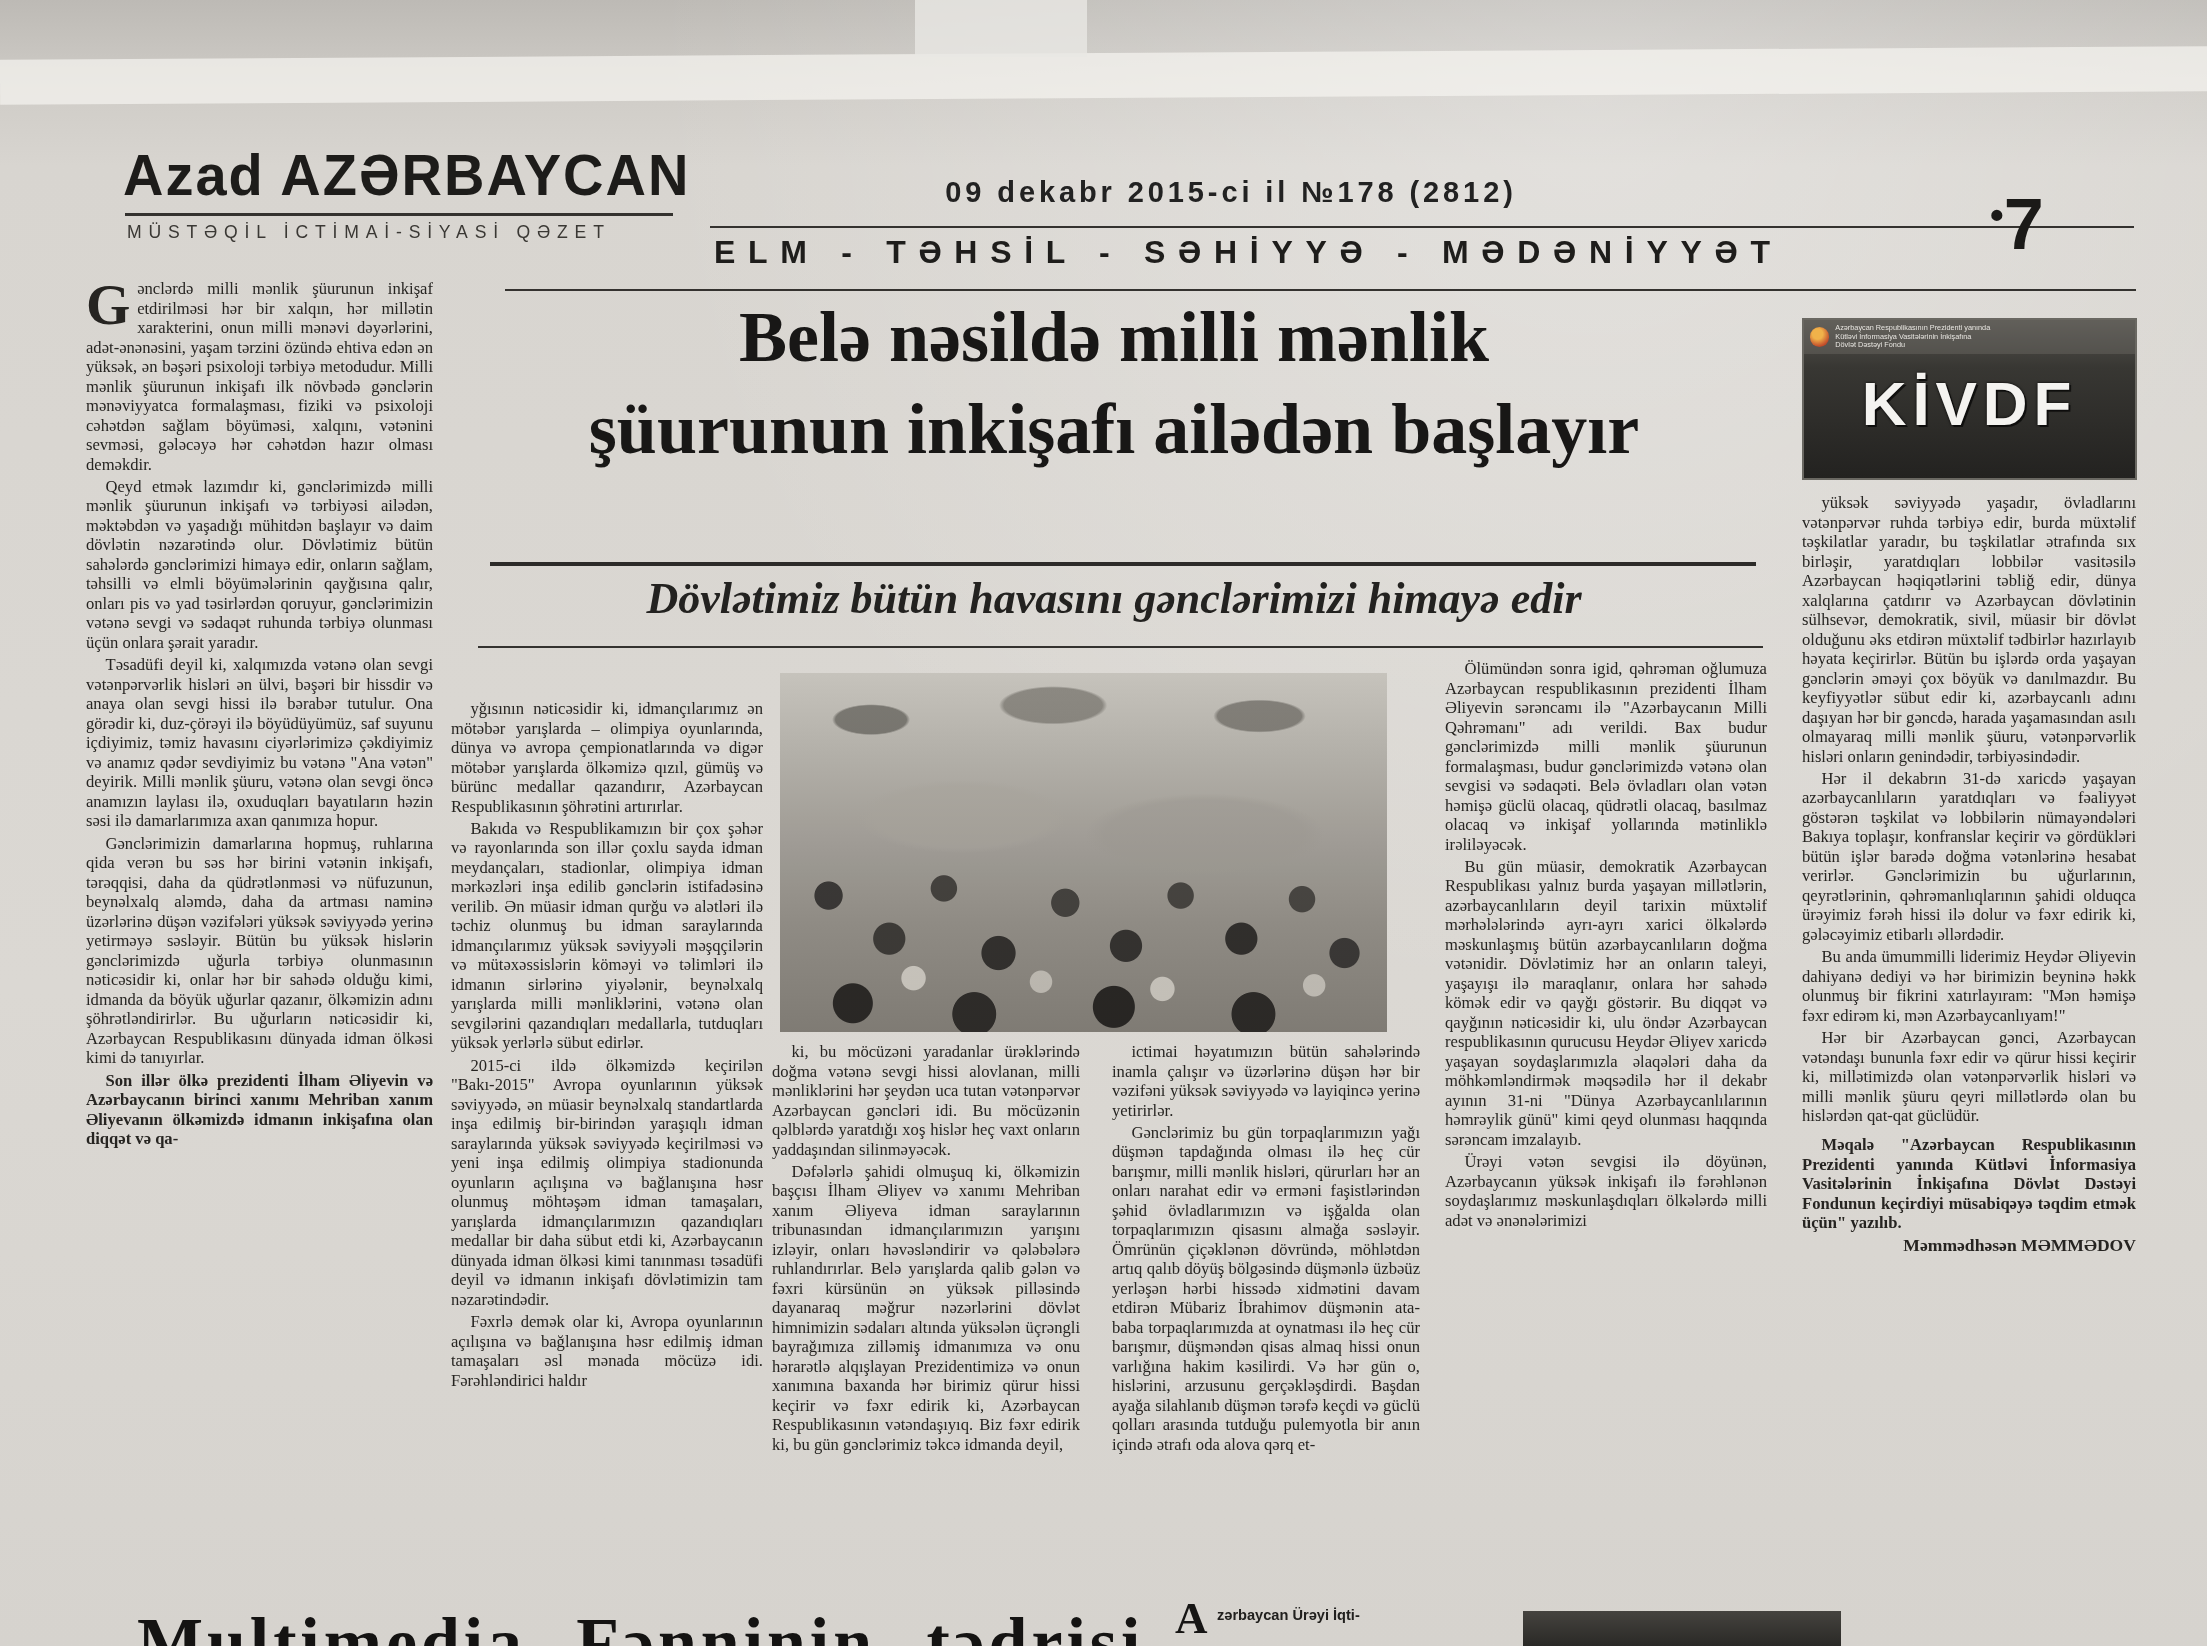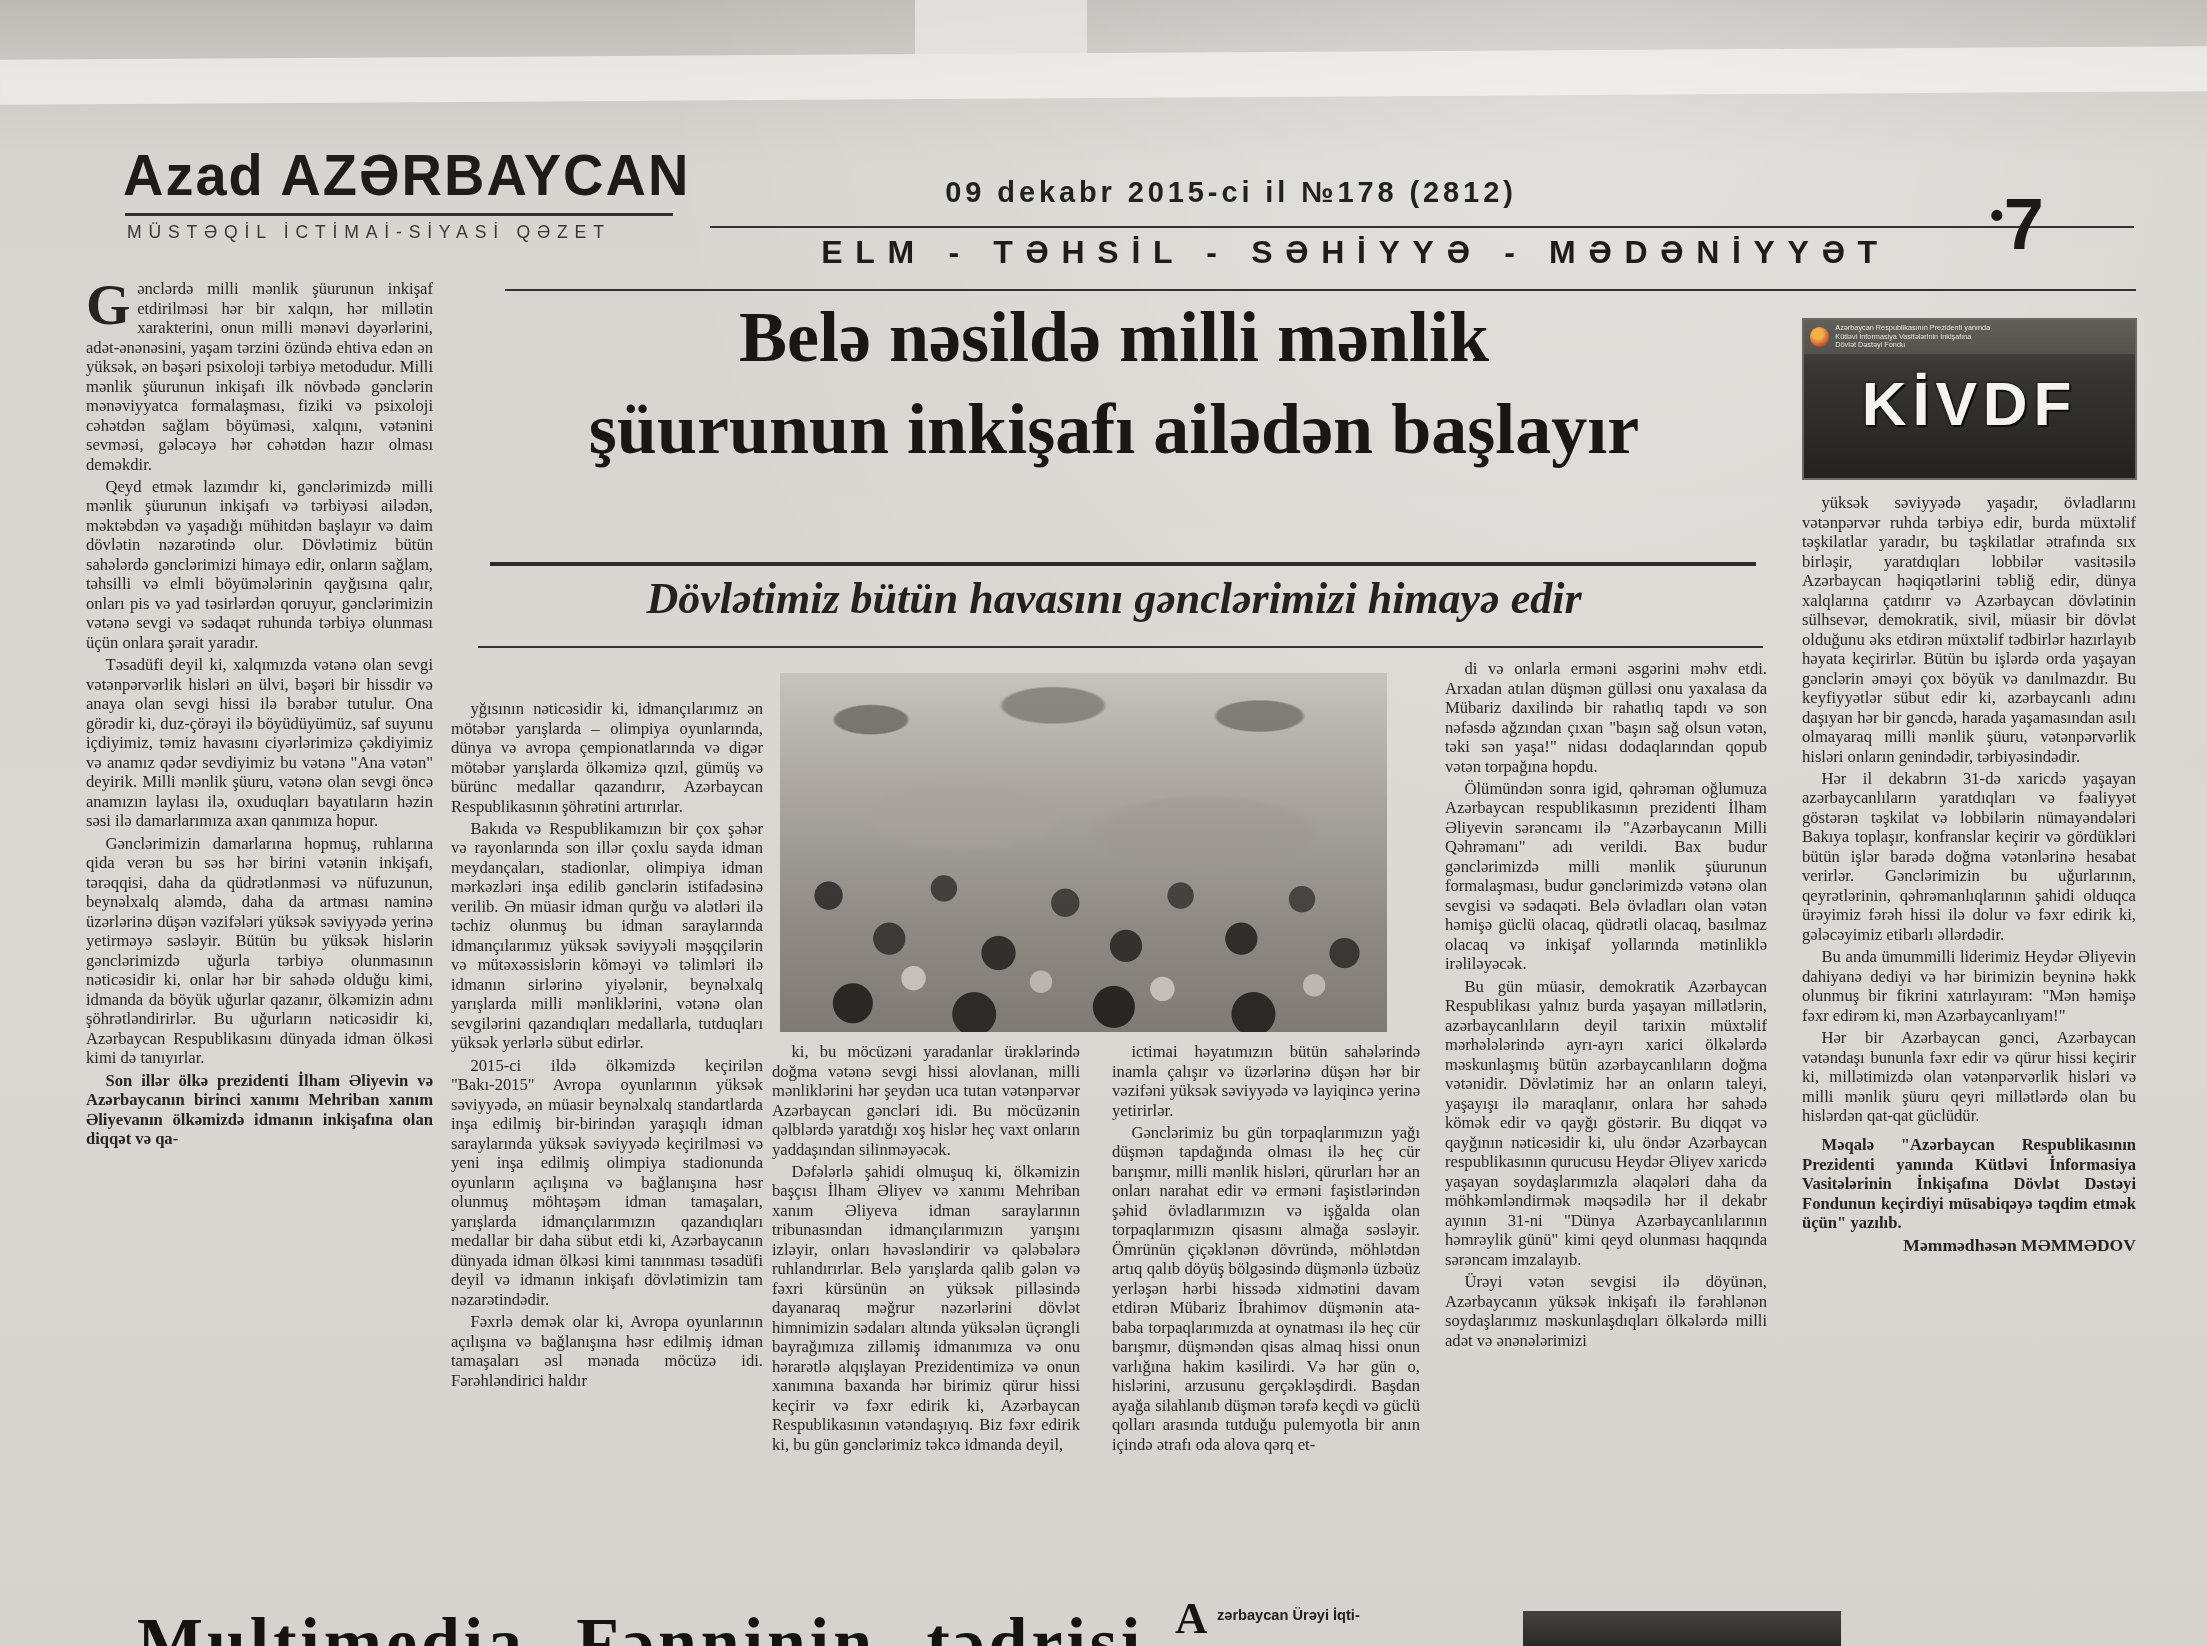--- a/index.html
+++ b/index.html
@@ -16,21 +16,21 @@
   .abs{position:absolute;}
   .scan-band{left:0;top:53px;width:2208px;height:45px;background:rgba(246,245,241,.7);transform:rotate(-.35deg);}
   .scan-tab{left:915px;top:0;width:172px;height:57px;background:rgba(233,231,227,.8);}
   .rule{background:#34322f;}
   
   .mast-title{left:123px;top:142px;width:585px;font-family:"Liberation Sans",sans-serif;font-weight:bold;font-size:56px;letter-spacing:2px;color:#1d1c1a;transform:scaleY(1.04);}
   .mast-rule{left:125px;top:213px;width:548px;height:2.9px;}
   .mast-sub{left:127px;top:222px;width:546px;font-family:"Liberation Sans",sans-serif;font-size:17.6px;letter-spacing:6.8px;color:#3a3834;}
   .date-line{left:878px;top:176px;width:706px;text-align:center;font-family:"Liberation Sans",sans-serif;font-weight:bold;font-size:29px;letter-spacing:3.9px;color:#222;}
   .rule-date{left:710px;top:226px;width:1424px;height:2px;}
-  .section-line{left:714px;top:234px;width:1283px;text-align:center;font-family:"Liberation Sans",sans-serif;font-weight:bold;font-size:32px;letter-spacing:12.7px;color:#1e1d1b;white-space:nowrap;}
+  .section-line{left:714px;top:234px;width:1283px;font-family:"Liberation Sans",sans-serif;font-weight:bold;font-size:32px;letter-spacing:12.7px;color:#1e1d1b;white-space:nowrap;}
   .rule-section{left:505px;top:289px;width:1631px;height:2px;}
   .pageno{left:1990px;top:183px;font-family:"Liberation Sans",sans-serif;font-weight:bold;color:#1b1a18;white-space:nowrap;}
   .pageno .dot{font-size:39px;vertical-align:21.5px;}
   .pageno .num{font-size:72px;}
   
   .headline{left:458px;top:291px;width:1312px;text-align:center;font-weight:bold;font-size:72px;line-height:1.28;color:#181716;}
   .rule-headline{left:490px;top:562px;width:1266px;height:3.9px;background:#2d2b29;}
   .subheadline{left:458px;top:573px;width:1312px;text-align:center;font-style:italic;font-weight:600;font-size:44px;color:#232220;}
   .rule-sub{left:478px;top:646px;width:1285px;height:2px;}
   
@@ -156,21 +156,20 @@
 
   <div class="abs col c4">
     <div>
         <p>ictimai həyatımızın bütün sahələrində inamla çalışır və üzərlərinə düşən hər bir vəzifəni yüksək səviyyədə və layiqincə yerinə yetirirlər.</p>
         <p>Gənclərimiz bu gün torpaqlarımızın yağı düşmən tapdağında olması ilə heç cür barışmır, milli mənlik hisləri, qürurları hər an onları narahat edir və erməni faşistlərindən şəhid övladlarımızın və işğalda olan torpaqlarımızın qisasını almağa səsləyir. Ömrünün çiçəklənən dövründə, möhlətdən artıq qalıb döyüş bölgəsində düşmənlə üzbəüz yerləşən hərbi hissədə xidmətini davam etdirən Mübariz İbrahimov düşmənin ata-baba torpaqlarımızda at oynatması ilə heç cür barışmır, düşməndən qisas almaq hissi onun varlığına hakim kəsilirdi. Və hər gün o, hislərini, arzusunu gerçəkləşdirdi. Başdan ayağa silahlanıb düşmən tərəfə keçdi və güclü qolları arasında tutduğu pulemyotla bir anın içində ətrafı oda alova qərq et-</p>
       </div>
   </div>
 
   <div class="abs col c5">
     <div>
-        <p>di və onlarla erməni əsgərini məhv etdi. Arxadan atılan düşmən gülləsi onu yaxalasa da Mübariz daxilində bir rahatlıq tapdı və son nəfəsdə ağzından çıxan "başın sağ olsun vətən, təki sən yaşa!" nidası dodaqlarından qopub vətən torpağına hopdu.</p>
         <p>Ölümündən sonra igid, qəhrəman oğlumuza Azərbaycan respublikasının prezidenti İlham Əliyevin sərəncamı ilə "Azərbaycanın Milli Qəhrəmanı" adı verildi. Bax budur gənclərimizdə milli mənlik şüurunun formalaşması, budur gənclərimizdə vətənə olan sevgisi və sədaqəti. Belə övladları olan vətən həmişə güclü olacaq, qüdrətli olacaq, basılmaz olacaq və inkişaf yollarında mətinliklə irəliləyəcək.</p>
         <p>Bu gün müasir, demokratik Azərbaycan Respublikası yalnız burda yaşayan millətlərin, azərbaycanlıların deyil tarixin müxtəlif mərhələlərində ayrı-ayrı xarici ölkələrdə məskunlaşmış bütün azərbaycanlıların doğma vətənidir. Dövlətimiz hər an onların taleyi, yaşayışı ilə maraqlanır, onlara hər sahədə kömək edir və qayğı göstərir. Bu diqqət və qayğının nəticəsidir ki, ulu öndər Azərbaycan respublikasının qurucusu Heydər Əliyev xaricdə yaşayan soydaşlarımızla əlaqələri daha da möhkəmləndirmək məqsədilə hər il dekabr ayının 31-ni "Dünya Azərbaycanlılarının həmrəylik günü" kimi qeyd olunması haqqında sərəncam imzalayıb.</p>
         <p>Ürəyi vətən sevgisi ilə döyünən, Azərbaycanın yüksək inkişafı ilə fərəhlənən soydaşlarımız məskunlaşdıqları ölkələrdə milli adət və ənənələrimizi</p>
       </div>
   </div>
 
   <div class="abs col c6">
     <div>
         <p>yüksək səviyyədə yaşadır, övladlarını vətənpərvər ruhda tərbiyə edir, burda müxtəlif təşkilatlar yaradır, bu təşkilatlar ətrafında sıx birləşir, yaratdıqları lobbilər vasitəsilə Azərbaycan həqiqətlərini təbliğ edir, dünya xalqlarına çatdırır və Azərbaycan dövlətinin sülhsevər, demokratik, sivil, müasir bir dövlət olduğunu əks etdirən müxtəlif tədbirlər hazırlayıb həyata keçirirlər. Bütün bu işlərdə orda yaşayan gənclərin əməyi çox böyük və danılmazdır. Bu keyfiyyətlər sübut edir ki, azərbaycanlı adını daşıyan hər bir gəncdə, harada yaşamasından asılı olmayaraq milli mənlik şüuru, vətənpərvərlik hisləri onların genindədir, tərbiyəsindədir.</p>
         <p>Hər il dekabrın 31-də xaricdə yaşayan azərbaycanlıların yaratdıqları və fəaliyyət göstərən təşkilat və lobbilərin nümayəndələri Bakıya toplaşır, konfranslar keçirir və gördükləri bütün işlər barədə doğma vətənlərinə hesabat verirlər. Gənclərimizin bu uğurlarının, qeyrətlərinin, qəhrəmanlıqlarının şahidi olduqca ürəyimiz fərəh hissi ilə dolur və fəxr edirik ki, gələcəyimiz etibarlı əllərdədir.</p>

